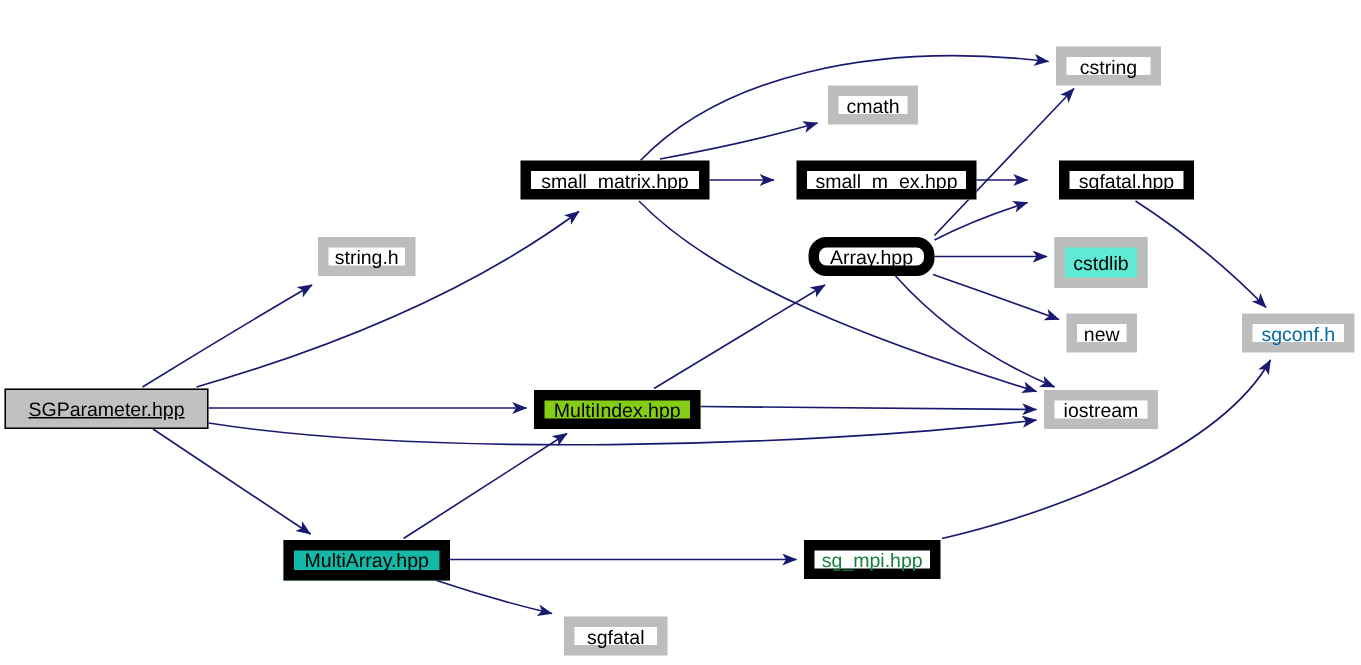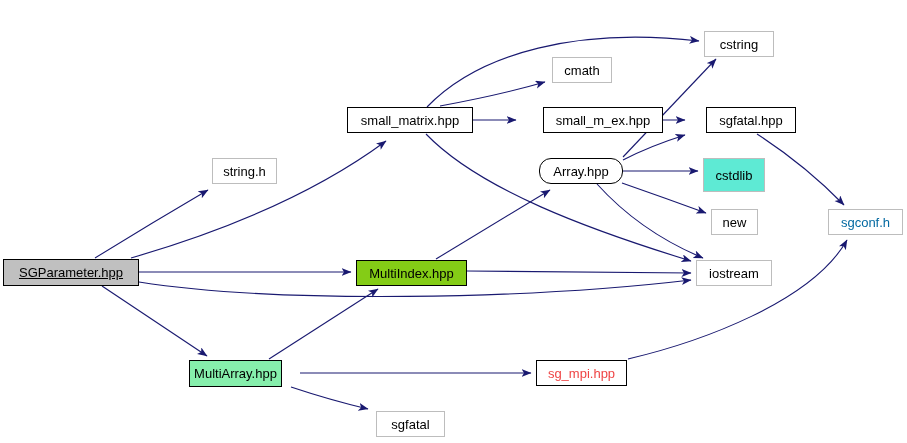--- a/index.html
+++ b/index.html
@@ -30,21 +30,21 @@
     position: absolute;
     box-sizing: border-box;
     display: flex;
     align-items: center;
     justify-content: center;
     font-size: 13px;
     line-height: 1;
     color: #000000;
     white-space: nowrap;
     background: #ffffff;
-    border: 1px solid #15803d;
+    border: 7px solid #15803d;
   }
   .node.main {
     border-width: 1px;
   }
 </style>
 </head>
 <body>
 
 <div id="canvas">
   <svg id="edge-layer" viewBox="0 0 907 443" xmlns="http://www.w3.org/2000/svg">
@@ -77,25 +77,25 @@
         <path class="edge" d="M291,387 Q330,400 368,409" stroke="#191970" marker-end="url(#arrow)"></path>
         <path class="edge" d="M628,359 C700,342 812,302 847,240" stroke="#191970" marker-end="url(#arrow)"></path>
       </g>
   </svg>
   <div id="nodes-layer">
       <div class="node main" style="left: 3px; top: 259px; width: 136px; height: 27px; background: rgb(192, 192, 192); border-color: rgb(0, 0, 0); color: rgb(0, 0, 0); text-decoration: underline;">SGParameter.hpp</div>
       <div class="node external" style="left: 212px; top: 158px; width: 65px; height: 26px; background: rgb(255, 255, 255); border-color: rgb(189, 189, 189); color: rgb(0, 0, 0);">string.h</div>
       <div class="node internal" style="left: 347px; top: 107px; width: 126px; height: 26px; background: rgb(255, 255, 255); border-color: rgb(0, 0, 0); color: rgb(0, 0, 0);">small_matrix.hpp</div>
       <div class="node external" style="left: 552px; top: 57px; width: 60px; height: 26px; background: rgb(255, 255, 255); border-color: rgb(189, 189, 189); color: rgb(0, 0, 0);">cmath</div>
       <div class="node external" style="left: 704px; top: 31px; width: 70px; height: 26px; background: rgb(255, 255, 255); border-color: rgb(189, 189, 189); color: rgb(0, 0, 0);">cstring</div>
-      <div class="node internal" style="left: 543px; top: 107px; width: 120px; height: 26px; background: rgb(255, 255, 255); border-color: rgb(0, 0, 0); color: rgb(0, 0, 0);">small_m_ex.hpp</div>
+      <div class="node internal" style="left: 531px; top: 107px; width: 120px; height: 26px; background: rgb(255, 255, 255); border-color: rgb(0, 0, 0); color: rgb(0, 0, 0);">small_m_ex.hpp</div>
       <div class="node internal" style="left: 690px; top: 107px; width: 90px; height: 26px; background: rgb(255, 255, 255); border-color: rgb(0, 0, 0); color: rgb(0, 0, 0); margin-left: 16px;">sgfatal.hpp</div>
       <div class="node internal" style="left: 539px; top: 158px; width: 84px; height: 26px; background: rgb(255, 255, 255); border-color: rgb(0, 0, 0); color: rgb(0, 0, 0); border-radius: 12px;">Array.hpp</div>
       <div class="node external" style="left: 703px; top: 158px; width: 62px; height: 34px; background: #5eead4; border-color: rgb(189, 189, 189); color: rgb(0, 0, 0);">cstdlib</div>
       <div class="node external" style="left: 711px; top: 209px; width: 47px; height: 26px; background: rgb(255, 255, 255); border-color: rgb(189, 189, 189); color: rgb(0, 0, 0);">new</div>
       <div class="node external" style="left: 696px; top: 260px; width: 76px; height: 26px; background: rgb(255, 255, 255); border-color: rgb(189, 189, 189); color: rgb(0, 0, 0);">iostream</div>
       <div class="node external" style="left: 828px; top: 209px; width: 75px; height: 26px; background: rgb(255, 255, 255); border-color: rgb(189, 189, 189); color: #0369a1;">sgconf.h</div>
       <div class="node internal" style="left: 356px; top: 260px; width: 111px; height: 26px; background: #84cc16; border-color: rgb(0, 0, 0); color: rgb(0, 0, 0);">MultiIndex.hpp</div>
-      <div class="node internal" style="left: 189px; top: 360px; width: 93px; height: 27px; background: #86efac; border-color: rgb(0, 0, 0); color: rgb(0, 0, 0);">MultiArray.hpp</div>
-      <div class="node internal" style="left: 536px; top: 360px; width: 91px; height: 26px; background: rgb(255, 255, 255); border-color: rgb(0, 0, 0); color: #ef4444;">sg_mpi.hpp</div>
+      <div class="node internal" style="left: 189px; top: 360px; width: 111px; height: 27px; background: #14b8a6; border-color: rgb(0, 0, 0); color: rgb(0, 0, 0);">MultiArray.hpp</div>
+      <div class="node internal" style="left: 536px; top: 360px; width: 91px; height: 26px; background: rgb(255, 255, 255); border-color: rgb(0, 0, 0); color: #15803d;">sg_mpi.hpp</div>
       <div class="node external" style="left: 376px; top: 411px; width: 69px; height: 26px; background: rgb(255, 255, 255); border-color: rgb(189, 189, 189); color: rgb(0, 0, 0);">sgfatal</div>
     </div>
 </div>
 
 </body></html>

